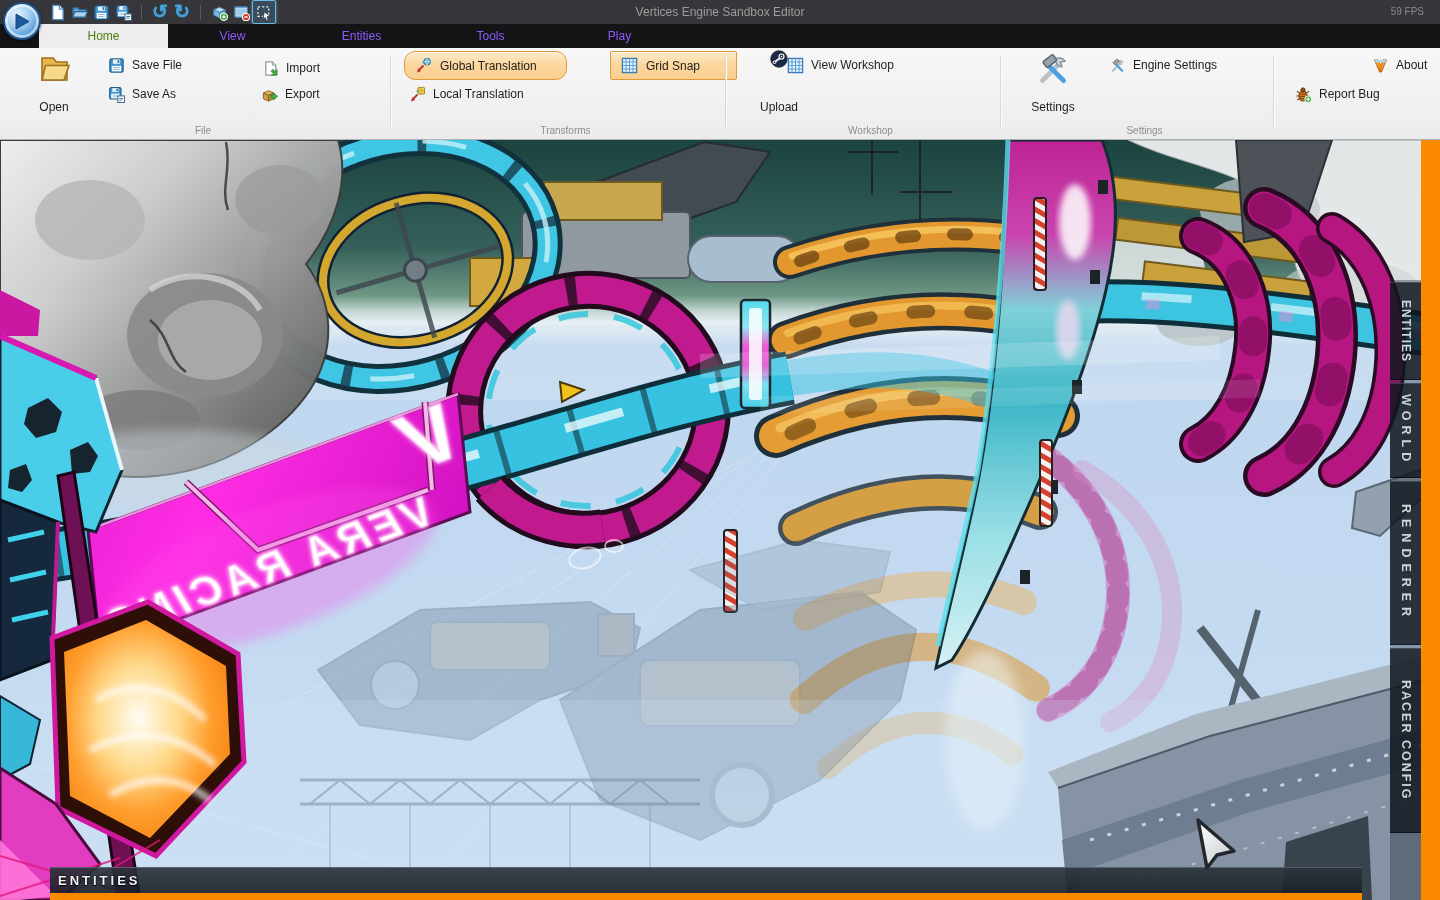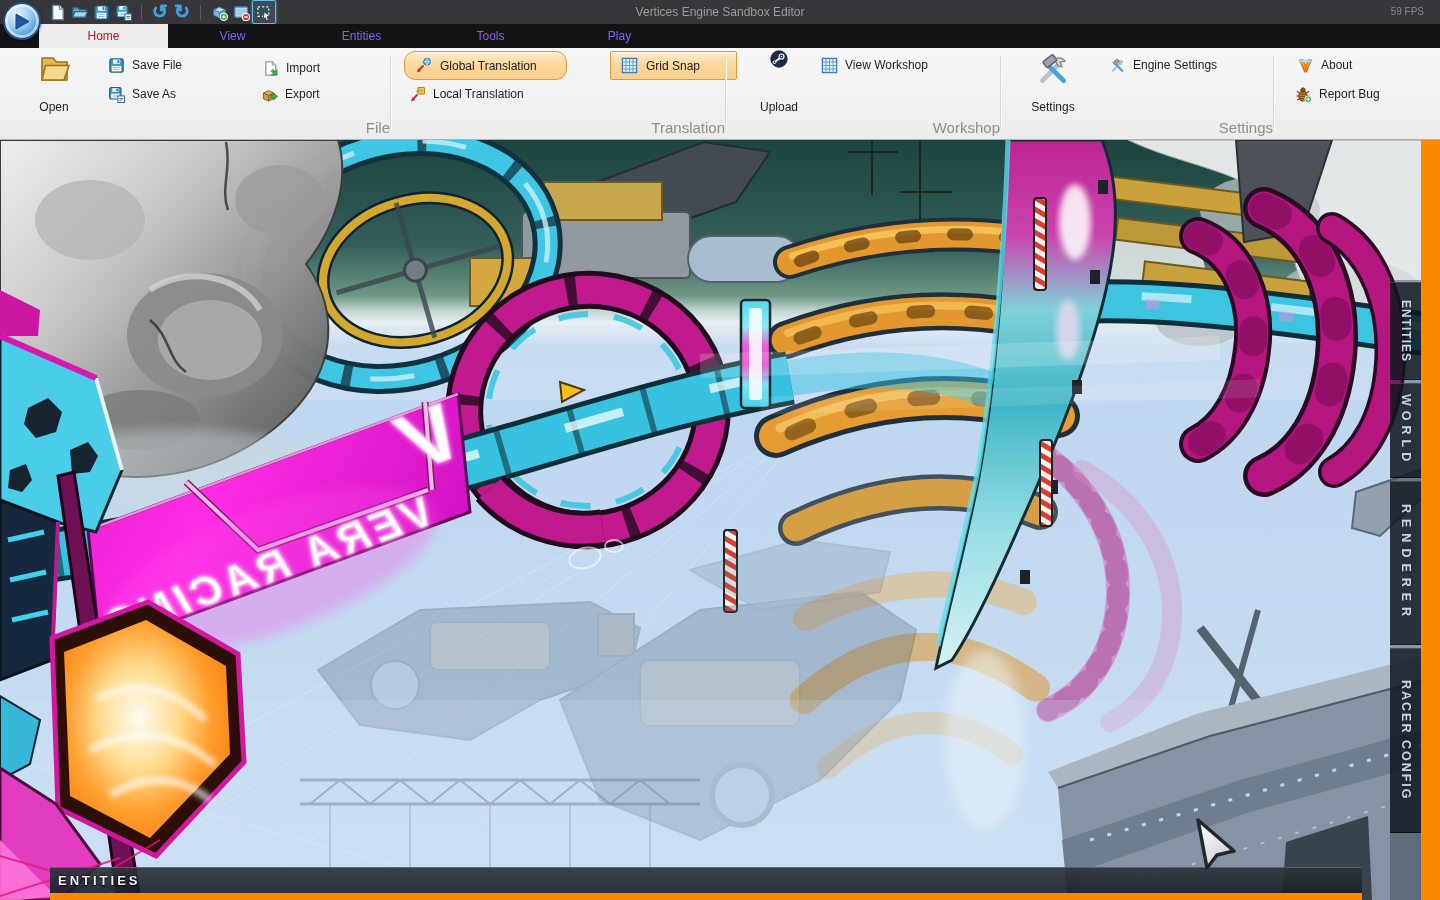--- a/index.html
+++ b/index.html
@@ -20,27 +20,27 @@
                   box-shadow:0 0 3px rgba(105,187,232,.7);}
   .qsep{width:1px;height:15px;background:#5a5a5e;margin:0 7px;}
   .arrow-glyph{font-size:19px;font-weight:bold;color:#45a1dc;line-height:20px;
                text-shadow:0 0 1px #45a1dc;}
   .ic{width:17px;height:17px;display:block;}
   .ic-lg{width:34px;height:34px;display:block;}
   
   .tabrow{position:absolute;left:0;top:24px;width:1440px;height:24px;background:#141417;display:flex;
           padding-left:39px;box-sizing:border-box;}
   .tab{width:129px;height:24px;line-height:24px;text-align:center;color:#8b5cf6;font-size:12px;}
-  .tab.active{background:#ededee;color:#b91c1c;text-align:center;}
+  .tab.active{background:#ededee;color:#4d7c0f;text-align:center;}
   
   .ribbon{position:absolute;left:0;top:48px;width:1440px;height:92px;
           background:linear-gradient(#f7f7f8,#f0f0f1 70%,#ebebec);border-bottom:1px solid #aeb3b8;
           box-sizing:border-box;font-size:12px;color:#1e1e1e;}
   .rsep{position:absolute;top:8px;height:74px;width:1px;background:#d9d9da;box-shadow:1px 0 0 #fcfcfc;}
-  .rlabel{position:absolute;bottom:3px;text-align:right;font-size:15px;color:#8e8e8e;}
+  .rlabel{position:absolute;bottom:3px;text-align:center;font-size:10px;color:#8e8e8e;margin-left:8px;}
   .btn-large{position:absolute;display:flex;flex-direction:column;align-items:center;justify-content:space-between;}
   .btn-small{position:absolute;display:flex;align-items:center;gap:7px;height:20px;}
   .toggle{position:absolute;display:flex;align-items:center;gap:8px;height:29px;padding:0 10px;
           box-sizing:border-box;border:1px solid #e0993c;border-radius:2px;
           background:linear-gradient(#fdeccd,#fbd79e 45%,#f9cf8e);
           box-shadow:inset 0 1px 0 rgba(255,255,255,.6);}
   
   .viewport{position:absolute;left:0;top:140px;width:1440px;height:760px;overflow:hidden;}
   .scene{position:absolute;left:0;top:0;}
   
@@ -282,30 +282,30 @@
         <use href="#s-grid"></use>
       </svg>
     <span>Grid Snap</span>
   </div>
   <div class="btn-small" style="left:409px;top:36px;">
     <svg class="ic">
         <use href="#s-ltrans"></use>
       </svg>
     <span>Local Translation</span>
   </div>
-  <div class="rlabel" style="left:390px;width:335px;">Translation</div>
+  <div class="rlabel" style="left:390px;width:335px;">Transforms</div>
   <div class="rsep" style="left:725px;"></div>
 
   <div class="btn-large" style="left:752px;top:2px;width:54px;height:64px;gap:32px;">
     <svg class="ic-lg" style="width:36px;height:36px">
         <use href="#s-steam"></use>
       </svg>
     <span>Upload</span>
   </div>
-  <div class="btn-small" style="left:821px;top:7px;">
+  <div class="btn-small" style="left:787px;top:7px;">
     <svg class="ic">
         <use href="#s-grid"></use>
       </svg>
     <span>View Workshop</span>
   </div>
   <div class="rlabel" style="left:725px;width:275px;">Workshop</div>
   <div class="rsep" style="left:1000px;"></div>
 
   <div class="btn-large" style="left:1026px;top:2px;width:54px;height:64px;">
     <svg class="ic-lg" style="width:38px;height:38px">
@@ -315,21 +315,21 @@
   </div>
   <div class="btn-small" style="left:1109px;top:7px;">
     <svg class="ic">
         <use href="#s-tools"></use>
       </svg>
     <span>Engine Settings</span>
   </div>
   <div class="rlabel" style="left:1000px;width:273px;">Settings</div>
   <div class="rsep" style="left:1273px;"></div>
 
-  <div class="btn-small" style="left:1297px;top:7px;justify-content:flex-end;">
+  <div class="btn-small" style="left:1372px;top:7px;justify-content:flex-end;">
     <svg class="ic">
         <use href="#s-vlogo"></use>
       </svg>
     <span>About</span>
   </div>
   <div class="btn-small" style="left:1295px;top:36px;">
     <svg class="ic">
         <use href="#s-bug"></use>
       </svg>
     <span>Report Bug</span>

